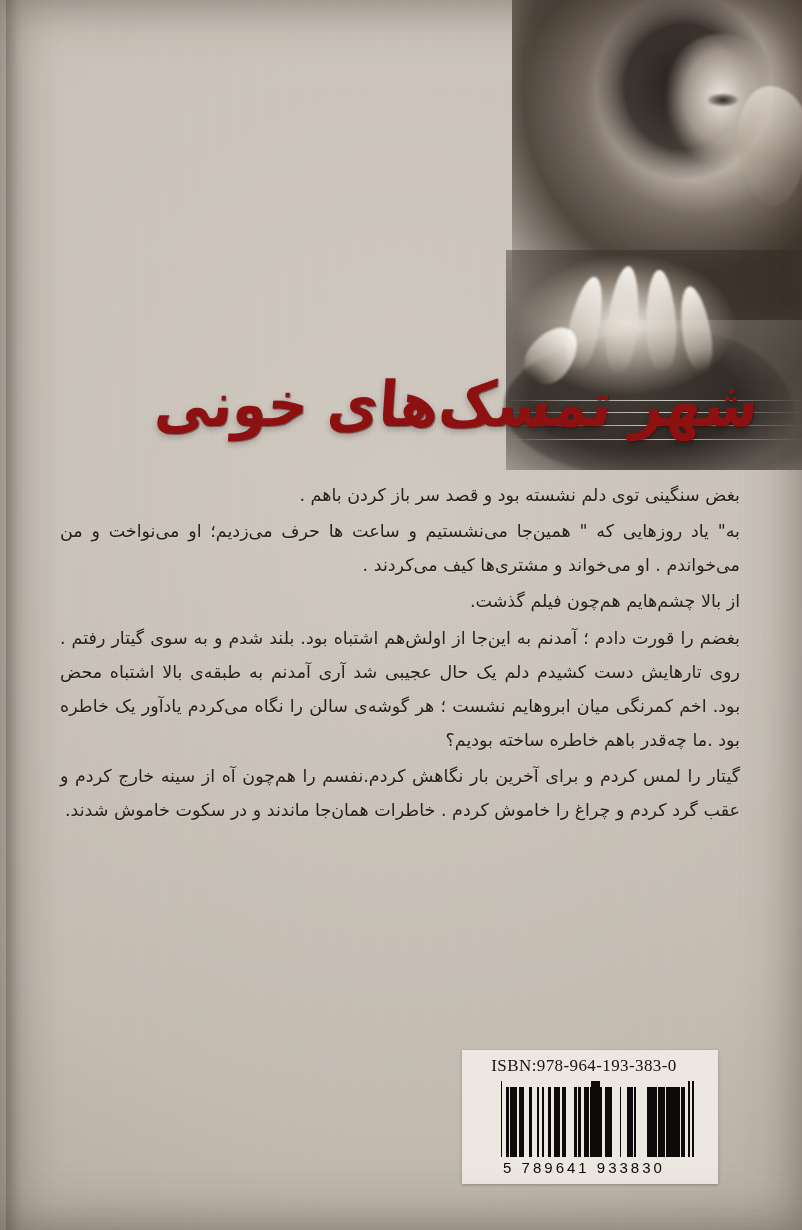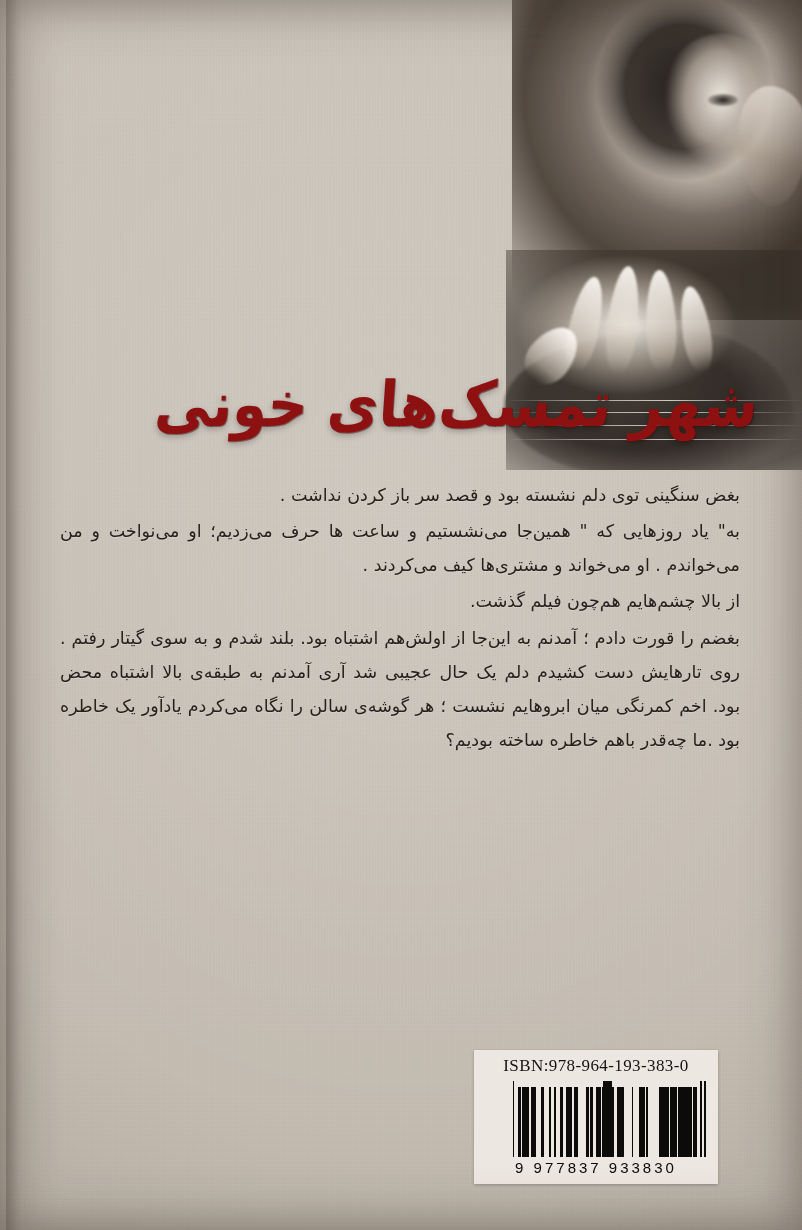--- a/index.html
+++ b/index.html
@@ -223,21 +223,21 @@
     margin: 0 0 2px 0;
   }
 
   
   .barcode-box {
     position: absolute;
     bottom: 46px;
     right: 84px;
     width: 228px;
     background: #ece7e0;
-    padding: 6px 8px 8px 8px;
+    padding: 6px 20px 8px 8px;
     box-shadow: 0 1px 3px rgba(0,0,0,0.25);
   }
   .isbn-text {
     direction: ltr;
     text-align: center;
     font-family: "Liberation Serif", serif;
     font-size: 17px;
     color: #17130f;
     letter-spacing: 0.4px;
     margin-bottom: 5px;
@@ -303,24 +303,25 @@
       <div class="guitar-string" style="top:189px;"></div>
     </div>
   </div>
 
 
   <div class="title-wrap">
     <span class="title">شهر تمسک‌های خونی</span>
   </div>
 
   <div class="body-text">
-    <p>بغض سنگینی توی دلم نشسته بود و قصد سر باز کردن نداشت .</p>
+    <p>بغض سنگینی توی دلم نشسته بود و قصد سر باز کردن باهم .</p>
     <p>به" یاد روزهایی که " همین‌جا می‌نشستیم و ساعت ها حرف می‌زدیم؛ او می‌نواخت و من می‌خواندم . او می‌خواند و مشتری‌ها کیف می‌کردند .</p>
     <p>از بالا چشم‌هایم هم‌چون فیلم گذشت.</p>
     <p>بغضم را قورت دادم ؛ آمدنم به این‌جا از اولش‌هم اشتباه بود. بلند شدم و به سوی گیتار رفتم . روی تارهایش دست کشیدم دلم یک حال عجیبی شد آری آمدنم به طبقه‌ی بالا اشتباه محض بود. اخم کمرنگی میان ابروهایم نشست ؛ هر گوشه‌ی سالن را نگاه می‌کردم یادآور یک خاطره بود .ما چه‌قدر باهم خاطره ساخته بودیم؟</p>
+    <p>گیتار را لمس کردم و برای آخرین بار نگاهش کردم.نفسم را هم‌چون آه از سینه خارج کردم و عقب گرد کردم و چراغ را خاموش کردم . خاطرات همان‌جا ماندند و در سکوت خاموش شدند.</p>
   </div>
 
   <div class="barcode-box">
     <div class="isbn-text">ISBN:978-964-193-383-0</div>
     <div class="bars" id="bars">
         <i style="width: 2px; background: rgb(13, 11, 9); height: 100%;"></i>
         <i style="width: 2px; background: transparent; height: 100%;"></i>
         <i style="width: 2px; background: rgb(13, 11, 9); height: 100%;"></i>
         <i style="width: 2px; background: transparent; height: 92%;"></i>
         <i style="width: 1px; background: transparent; height: 92%;"></i>
@@ -409,21 +410,21 @@
         <i style="width: 2px; background: transparent; height: 92%;"></i>
         <i style="width: 3px; background: rgb(13, 11, 9); height: 92%;"></i>
         <i style="width: 3px; background: rgb(13, 11, 9); height: 92%;"></i>
         <i style="width: 1px; background: rgb(13, 11, 9); height: 92%;"></i>
         <i style="width: 1px; background: transparent; height: 92%;"></i>
         <i style="width: 3px; background: rgb(13, 11, 9); height: 92%;"></i>
         <i style="width: 3px; background: transparent; height: 100%;"></i>
         <i style="width: 1px; background: transparent; height: 100%;"></i>
         <i style="width: 1px; background: rgb(13, 11, 9); height: 100%;"></i>
       </div>
-    <div class="barcode-digits">9 977837 933830</div>
+    <div class="barcode-digits">5 789641 933830</div>
   </div>
 
   <div class="scuff" style="top:210px; left:40px; width:3px; height:160px; opacity:.25;"></div>
   <div class="scuff" style="top:620px; left:16px; width:2px; height:260px; opacity:.18;"></div>
 
   <div class="spine-crease"></div>
   <div class="edge-shadow"></div>
 </div>
 
 </body></html>

